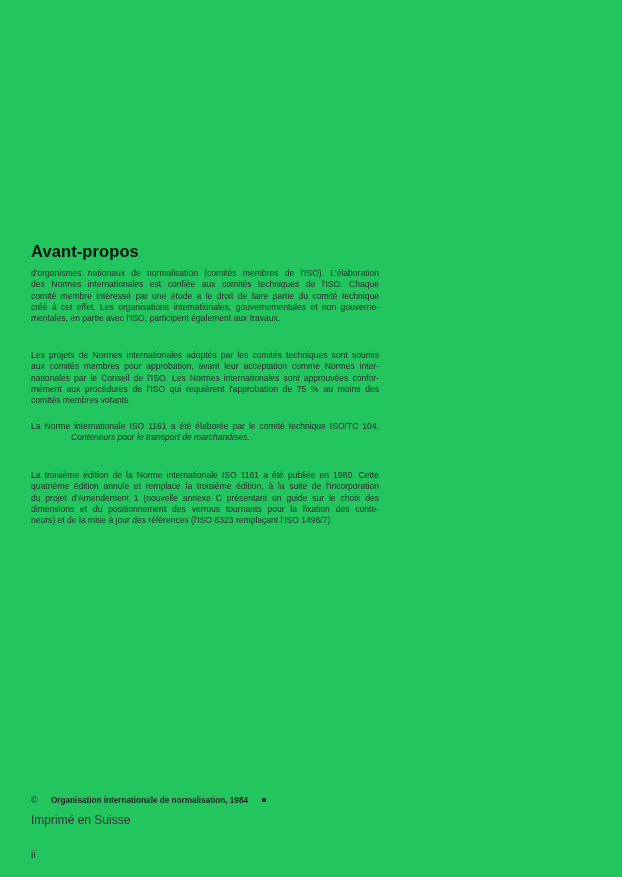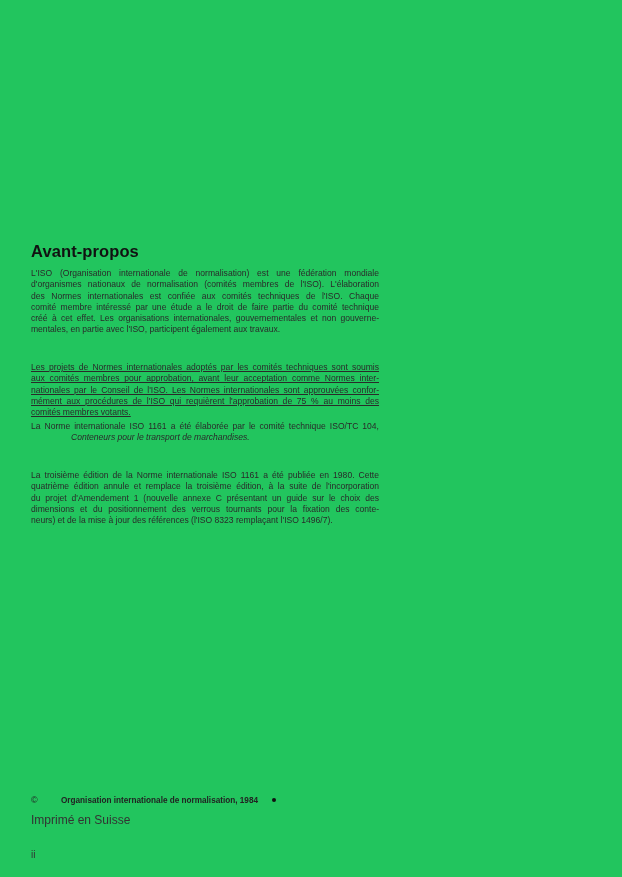--- a/index.html
+++ b/index.html
@@ -45,42 +45,42 @@
       display: block;
       text-align: justify;
       text-align-last: justify;
       white-space: nowrap;
     }
     .para .line.last {
       text-align-last: left;
     }
     .italic { font-style: italic; margin-left: 40px; }
     #p1 { top: 268px; }
-    #p2 { top: 362px; text-decoration: underline; }
+    #p2 { top: 350px; }
     #p3 { top: 421px; }
     #p4 { top: 470px; }
 
     .footer-copyright {
       position: absolute;
       left: 31px;
       top: 795px;
       font-size: 8.2px;
       color: #222;
       display: flex;
       align-items: center;
       white-space: nowrap;
     }
     .copy-symbol {
       font-size: 9px;
       width: 18px;
       display: inline-block;
     }
     .copy-org {
       font-weight: bold;
-      margin-left: 12px;
+      margin-left: 2px;
     }
     .bullet {
       display: inline-block;
       width: 4px;
       height: 4px;
       border-radius: 50%;
       background: #111;
       margin-left: 14px;
     }
     .printed {
@@ -99,21 +99,20 @@
     }
   </style>
 </head>
 <body>
 
 <div class="page">
 
   <h1 class="heading">Avant-propos</h1>
 
   <div class="para" id="p1">
-    <span class="line">L'ISO (Organisation internationale de normalisation) est une fédération mondiale</span>
     <span class="line">d'organismes nationaux de normalisation (comités membres de l'ISO). L'élaboration</span>
     <span class="line">des Normes internationales est confiée aux comités techniques de l'ISO. Chaque</span>
     <span class="line">comité membre intéressé par une étude a le droit de faire partie du comité technique</span>
     <span class="line">créé à cet effet. Les organisations internationales, gouvernementales et non gouverne-</span>
     <span class="line last">mentales, en partie avec l'ISO, participent également aux travaux.</span>
   </div>
 
   <div class="para" id="p2">
     <span class="line">Les projets de Normes internationales adoptés par les comités techniques sont soumis</span>
     <span class="line">aux comités membres pour approbation, avant leur acceptation comme Normes inter-</span>

